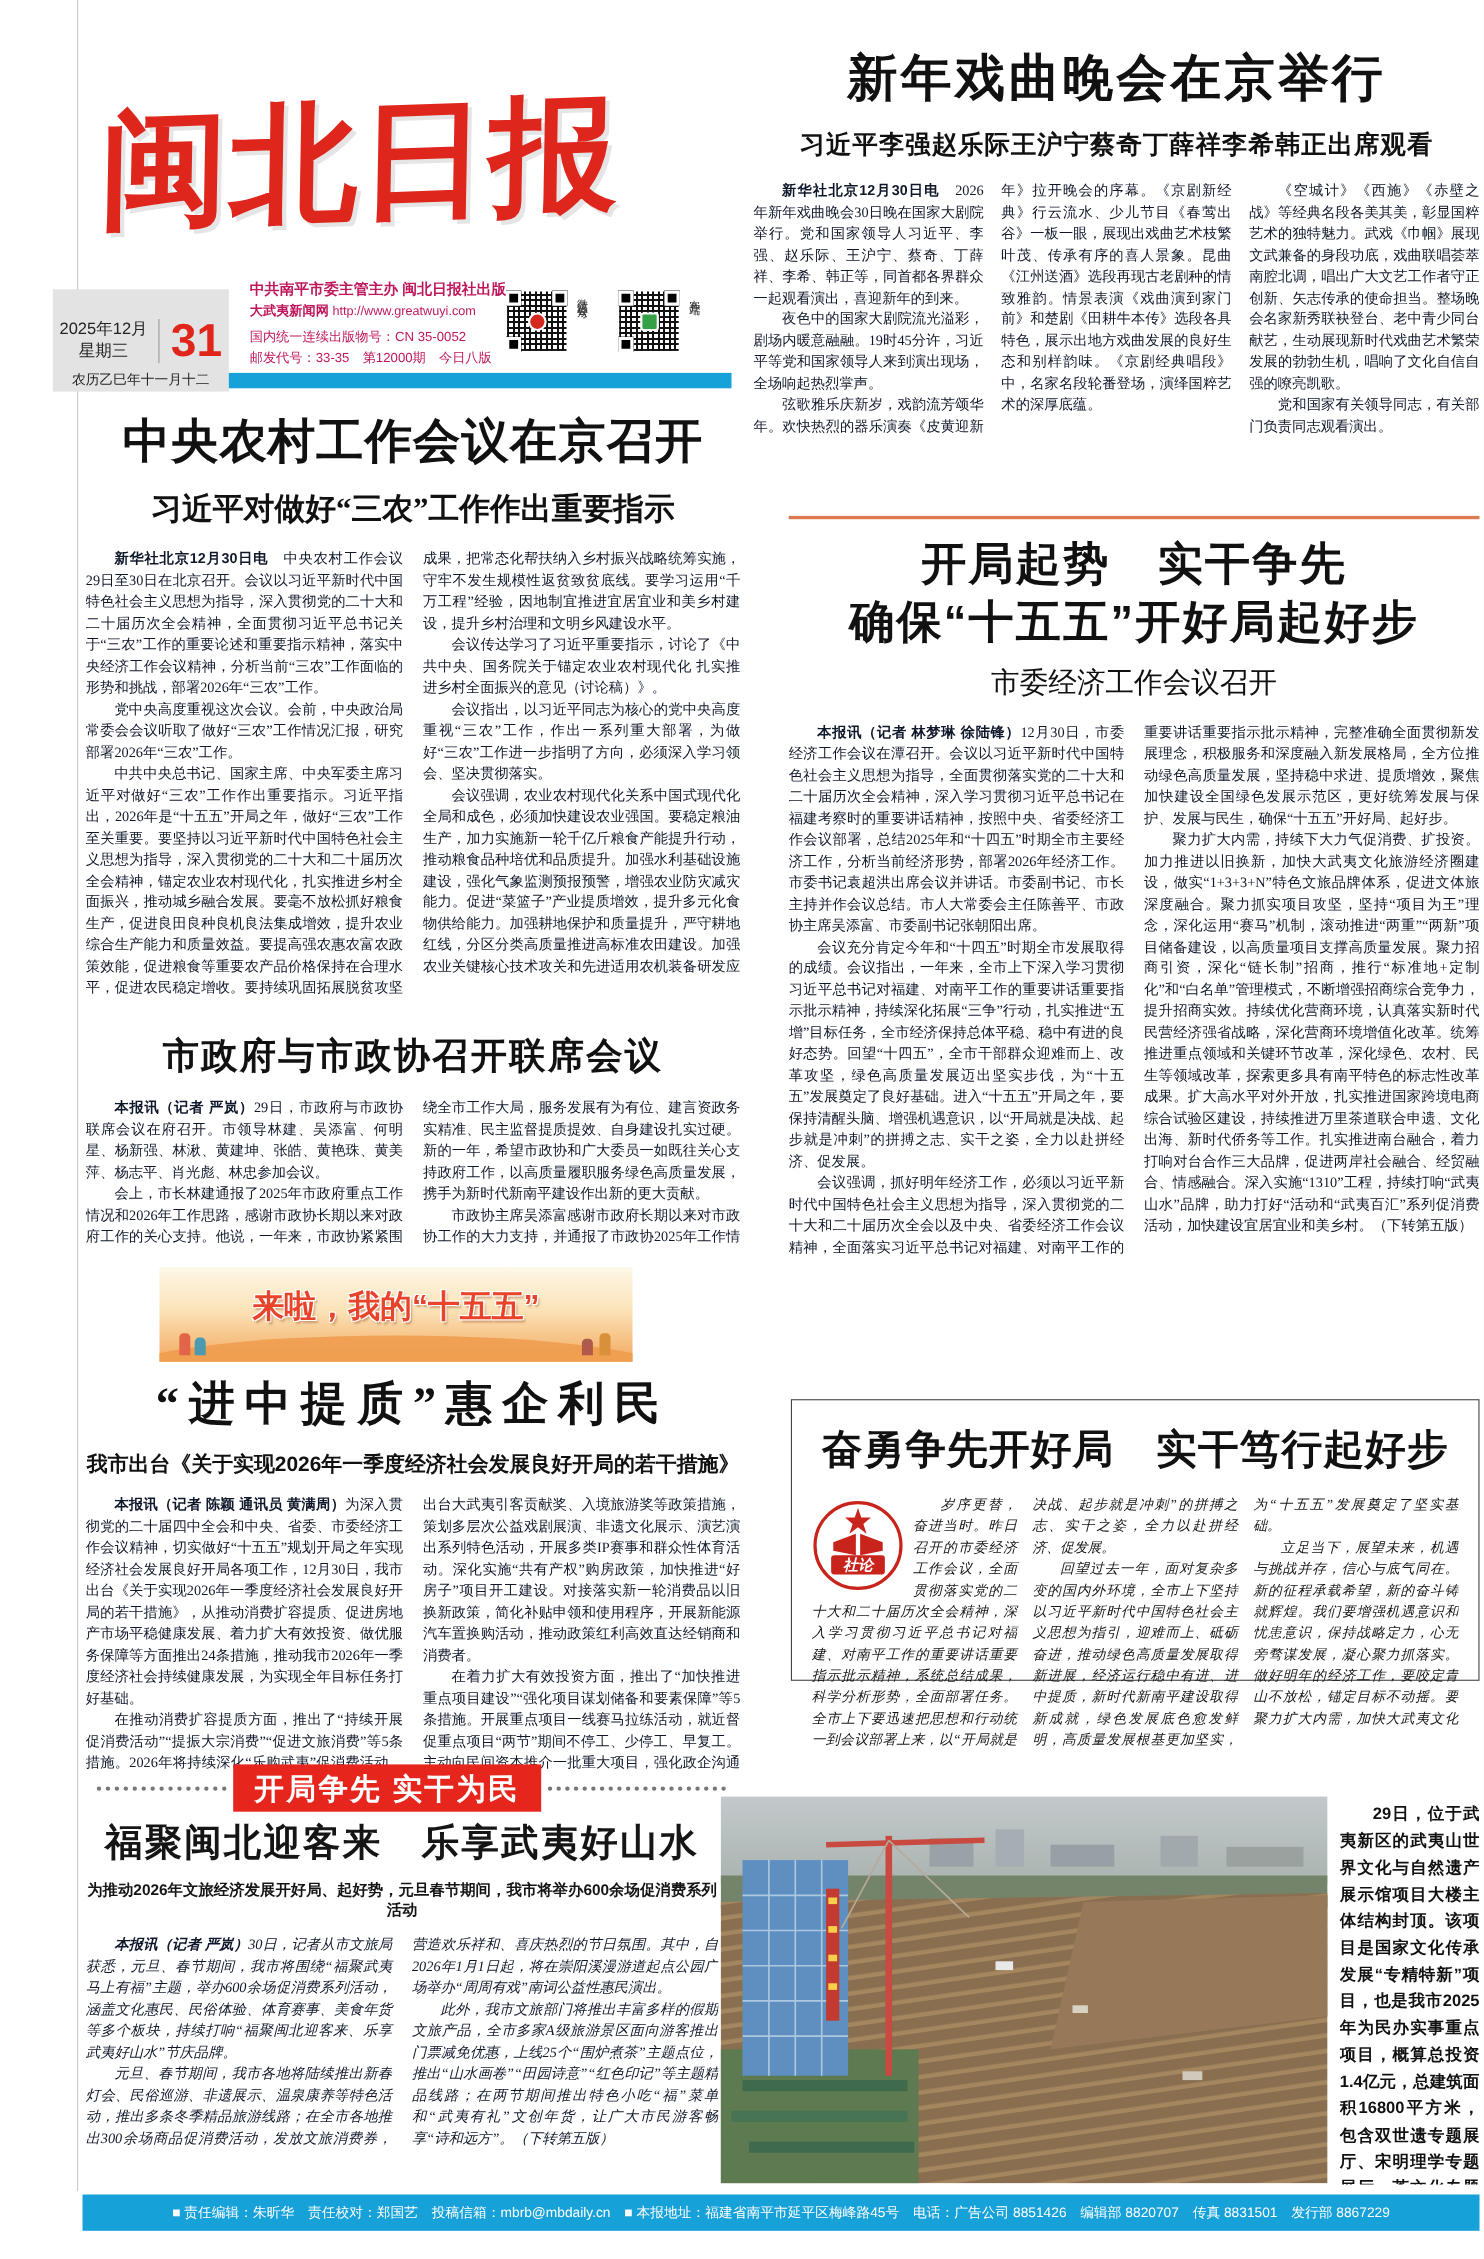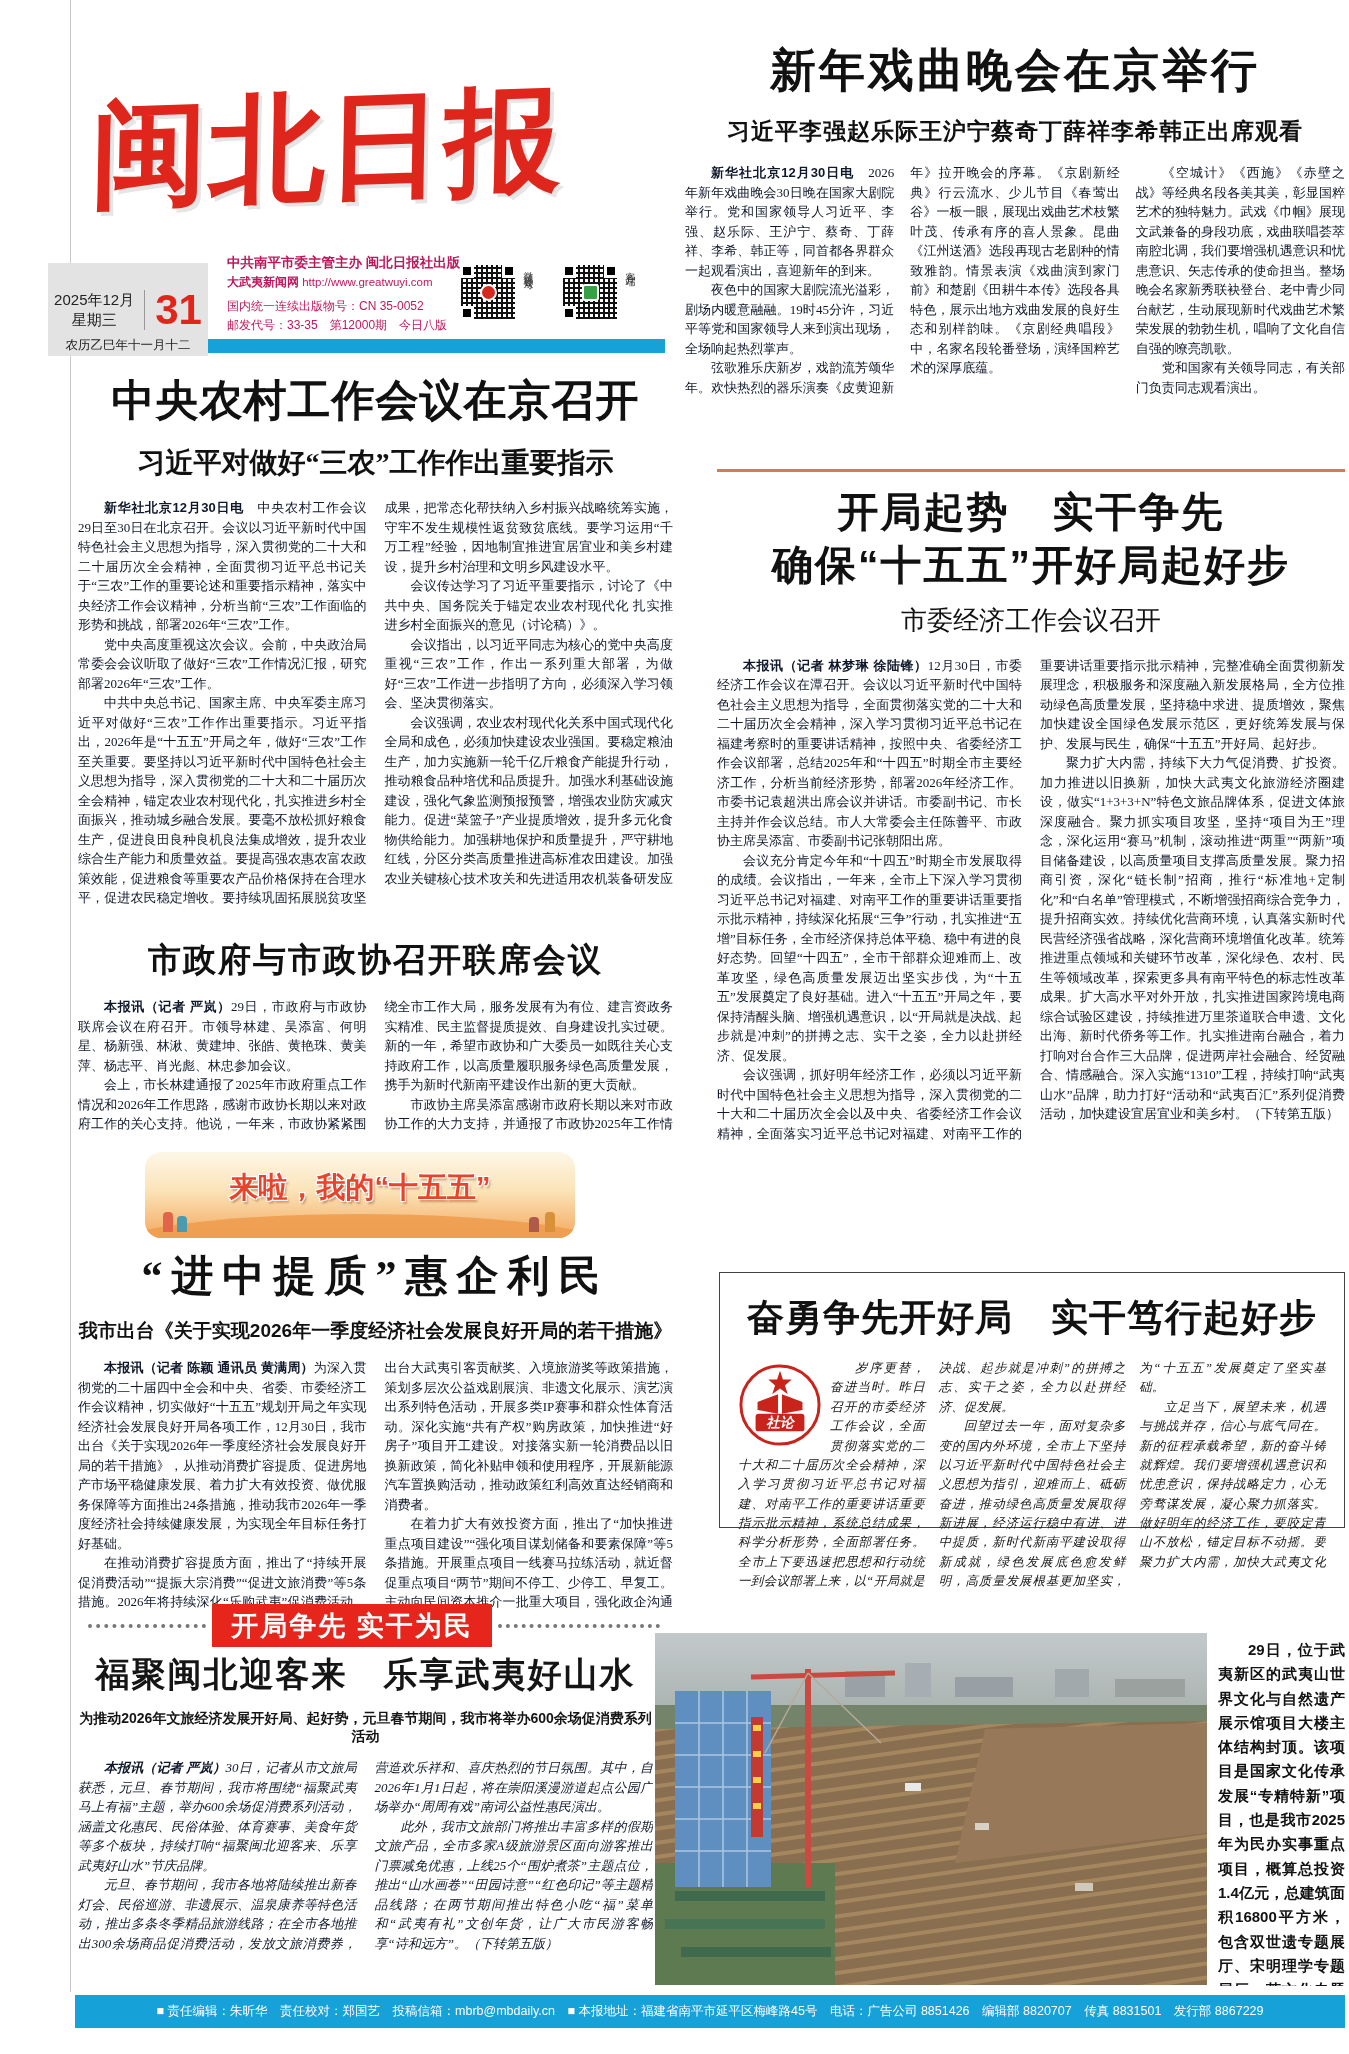--- a/index.html
+++ b/index.html
@@ -67,21 +67,21 @@
   .rural-h{font-size:43px;letter-spacing:1px;}
   .rural-sub{font-size:28px;margin-top:14px;}
   .rural-body{height:428px;margin-top:16px;}
 
   
   .joint{left:78px;top:938px;width:595px;}
   .joint-h{font-size:33px;letter-spacing:2px;}
   .joint-body{height:152px;margin-top:14px;}
 
   
-  .banner{left:145px;top:1152px;width:430px;height:86px;border-radius:16px;overflow:hidden;
+  .banner{left:145px;top:1152px;width:430px;height:86px;border-radius:0;overflow:hidden;
           background:linear-gradient(180deg,#fdf7e8 0%,#fbe3b8 45%,#f3a95f 100%);}
   .banner .hill{position:absolute;left:-40px;bottom:-46px;width:510px;height:70px;
                 background:#ef9b4c;border-radius:50%;opacity:.85;}
   .banner .ppl{position:absolute;bottom:6px;width:10px;height:20px;border-radius:4px 4px 0 0;}
   .banner-title{position:absolute;left:0;right:0;top:16px;text-align:center;
       font-family:"Liberation Sans",sans-serif;font-weight:900;font-size:29px;color:#e8432b;
       text-shadow:1px 1px 0 #fff,-1px -1px 0 #fff,1px -1px 0 #fff,-1px 1px 0 #fff,2px 3px 2px rgba(120,40,0,.35);}
 
   
   .benefit{left:78px;top:1248px;width:595px;}
@@ -171,21 +171,21 @@
 
   <div class="abs blue-bar"></div>
 
   <div class="abs opera">
     <div class="hl-serif opera-h">新年戏曲晚会在京举行</div>
     <div class="hl-sans opera-sub">习近平李强赵乐际王沪宁蔡奇丁薛祥李希韩正出席观看</div>
     <div class="body-text cols-3 opera-body">
         <p class="para"><b>新华社北京12月30日电</b>　2026年新年戏曲晚会30日晚在国家大剧院举行。党和国家领导人习近平、李强、赵乐际、王沪宁、蔡奇、丁薛祥、李希、韩正等，同首都各界群众一起观看演出，喜迎新年的到来。</p>
         <p class="para">夜色中的国家大剧院流光溢彩，剧场内暖意融融。19时45分许，习近平等党和国家领导人来到演出现场，全场响起热烈掌声。</p>
         <p class="para">弦歌雅乐庆新岁，戏韵流芳颂华年。欢快热烈的器乐演奏《皮黄迎新年》拉开晚会的序幕。《京剧新经典》行云流水、少儿节目《春莺出谷》一板一眼，展现出戏曲艺术枝繁叶茂、传承有序的喜人景象。昆曲《江州送酒》选段再现古老剧种的情致雅韵。情景表演《戏曲演到家门前》和楚剧《田耕牛本传》选段各具特色，展示出地方戏曲发展的良好生态和别样韵味。《京剧经典唱段》中，名家名段轮番登场，演绎国粹艺术的深厚底蕴。</p>
-        <p class="para">《空城计》《西施》《赤壁之战》等经典名段各美其美，彰显国粹艺术的独特魅力。武戏《巾帼》展现文武兼备的身段功底，戏曲联唱荟萃南腔北调，我们要增强机遇意识和忧患意识、矢志传承的使命担当。整场晚会名家新秀联袂登台、老中青少同台献艺，生动展现新时代戏曲艺术繁荣发展的勃勃生机，唱响了文化自信自强的嘹亮凯歌。</p>
+        <p class="para">《空城计》《西施》《赤壁之战》等经典名段各美其美，彰显国粹艺术的独特魅力。武戏《巾帼》展现文武兼备的身段功底，戏曲联唱荟萃南腔北调，唱出广大文艺工作者守正创新、矢志传承的使命担当。整场晚会名家新秀联袂登台、老中青少同台献艺，生动展现新时代戏曲艺术繁荣发展的勃勃生机，唱响了文化自信自强的嘹亮凯歌。</p>
         <p class="para">党和国家有关领导同志，有关部门负责同志观看演出。</p>
       </div>
   </div>
 
   <div class="abs orange-rule"></div>
 
   <div class="abs econ">
     <div class="hl-sans econ-h">
       <div>开局起势　实干争先</div>
       <div>确保“十五五”开好局起好步</div>

